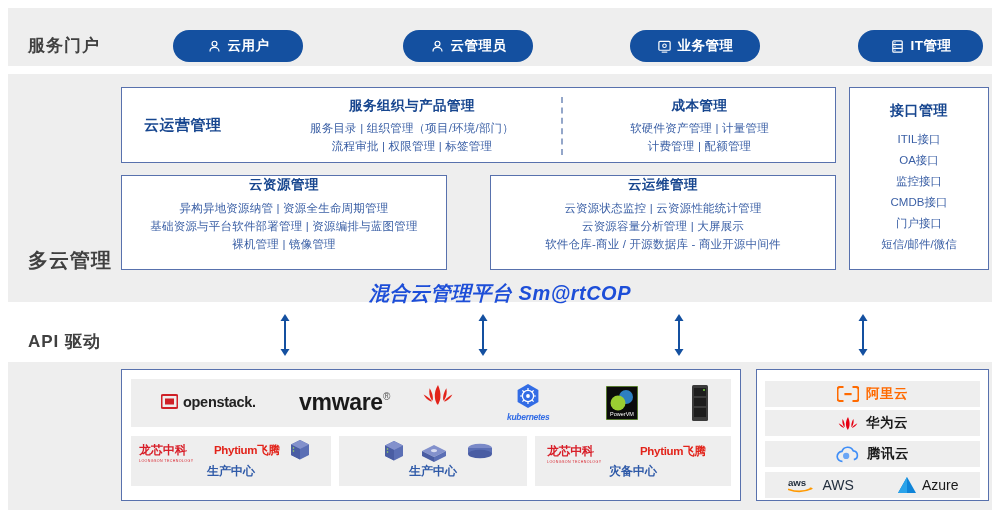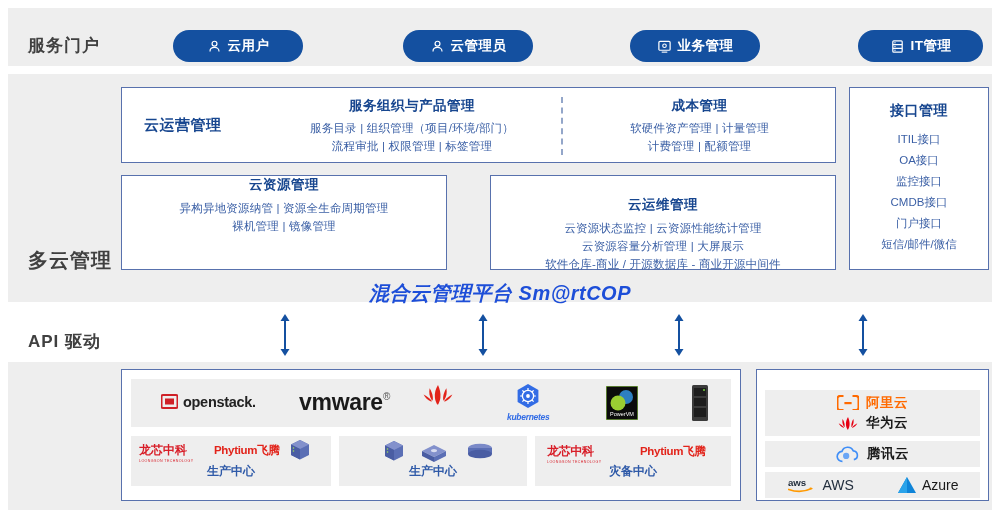--- a/index.html
+++ b/index.html
@@ -162,24 +162,25 @@
       <div style="position:absolute;left:450px;top:9px;width:255px;">
         <div class="mtitle">成本管理</div>
         <div class="mline" style="margin-top:4px;">软硬件资产管理 | 计量管理</div>
         <div class="mline">计费管理 | 配额管理</div>
       </div>
     </div>
 
     <div class="mbox" style="left:113px;top:101px;width:326px;height:95px;">
       <div class="mtitle">云资源管理</div>
       <div class="mline" style="margin-top:5px;">异构异地资源纳管 | 资源全生命周期管理</div>
+      <div class="mline">基础资源与平台软件部署管理 | 资源编排与蓝图管理</div>
       <div class="mline">裸机管理 | 镜像管理</div>
     </div>
 
-    <div class="mbox" style="left:482px;top:101px;width:346px;height:95px;padding-top:20px;">
+    <div class="mbox" style="left:482px;top:101px;width:346px;height:95px;padding-top:0;">
       <div class="mtitle">云运维管理</div>
       <div class="mline" style="margin-top:5px;">云资源状态监控 | 云资源性能统计管理</div>
       <div class="mline">云资源容量分析管理 | 大屏展示</div>
       <div class="mline">软件仓库-商业 / 开源数据库 - 商业开源中间件</div>
     </div>
 
     <div class="mbox" id="iface-box" style="left:841px;top:13px;width:140px;height:183px;">
       <div class="mtitle">接口管理</div>
       <div class="iface-item">ITIL接口</div>
       <div class="iface-item">OA接口</div>
@@ -324,21 +325,21 @@
           <span class="lg-txt" style="font-size:12px;color:#d81e28;">龙芯中科</span>
           <span style="font-size:3.6px;color:#d81e28;letter-spacing:.4px;">LOONGSON TECHNOLOGY</span>
         </div>
         <span class="lg-txt" style="position:absolute;left:105px;top:8px;font-size:11.5px;color:#e2231a;">Phytium飞腾</span>
         <div class="dc-name">灾备中心</div>
       </div>
     </div>
 
     <div class="rpanel" style="left:748px;top:7px;width:233px;height:132px;">
 
-      <div class="cloud-row" style="top:20px;">
+      <div class="cloud-row" style="top:11px;">
         <svg width="22" height="16" viewBox="0 0 22 16">
           <path d="M6.5 1 H3 A2.6 2.6 0 0 0 .4 3.6 v8.8 A2.6 2.6 0 0 0 3 15 h3.5" fill="none" stroke="#ff6a00" stroke-width="2.2"></path>
           <path d="M15.5 1 H19 A2.6 2.6 0 0 1 21.6 3.6 v8.8 A2.6 2.6 0 0 1 19 15 h-3.5" fill="none" stroke="#ff6a00" stroke-width="2.2"></path>
           <rect x="7.4" y="7" width="7.2" height="2.2" fill="#ff6a00"></rect>
         </svg>
         <span class="cloud-txt" style="color:#ff6a00;">阿里云</span>
       </div>
 
       <div class="cloud-row" style="top:40px;">
         <svg width="22" height="17" viewBox="0 0 34 24">

